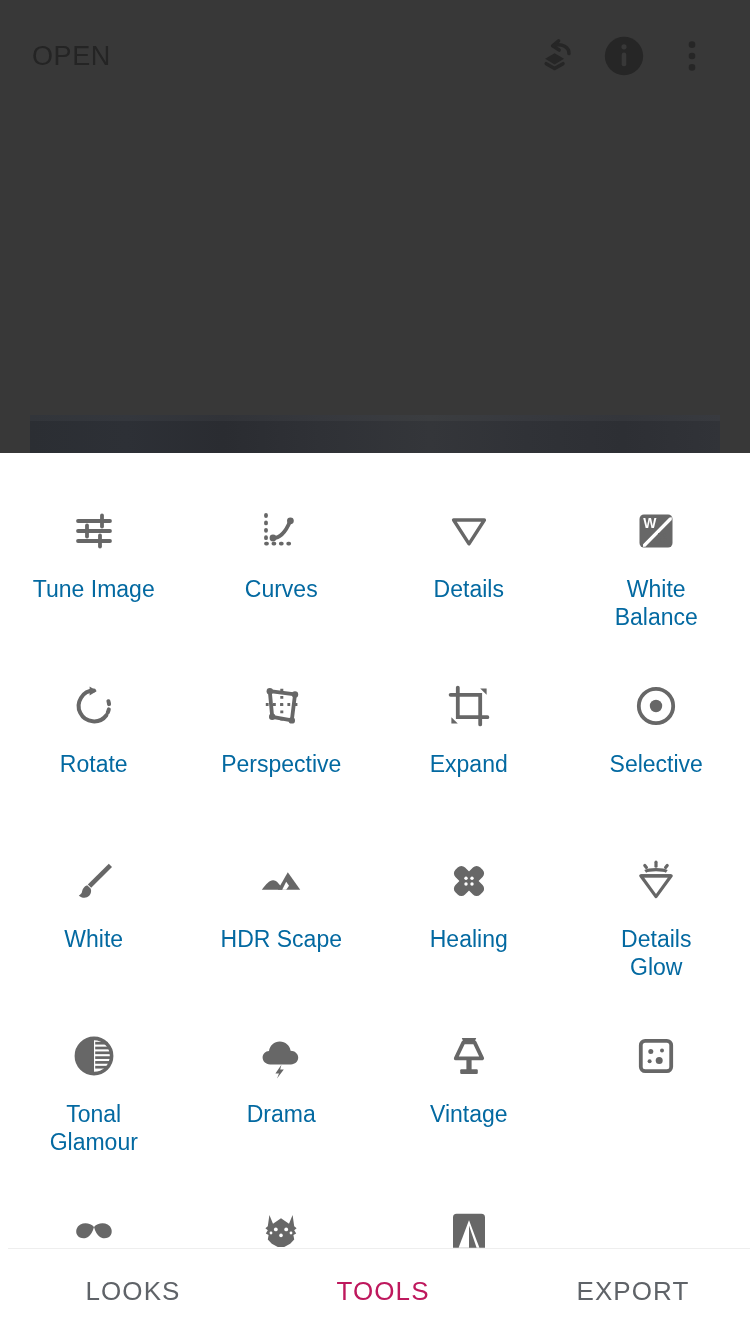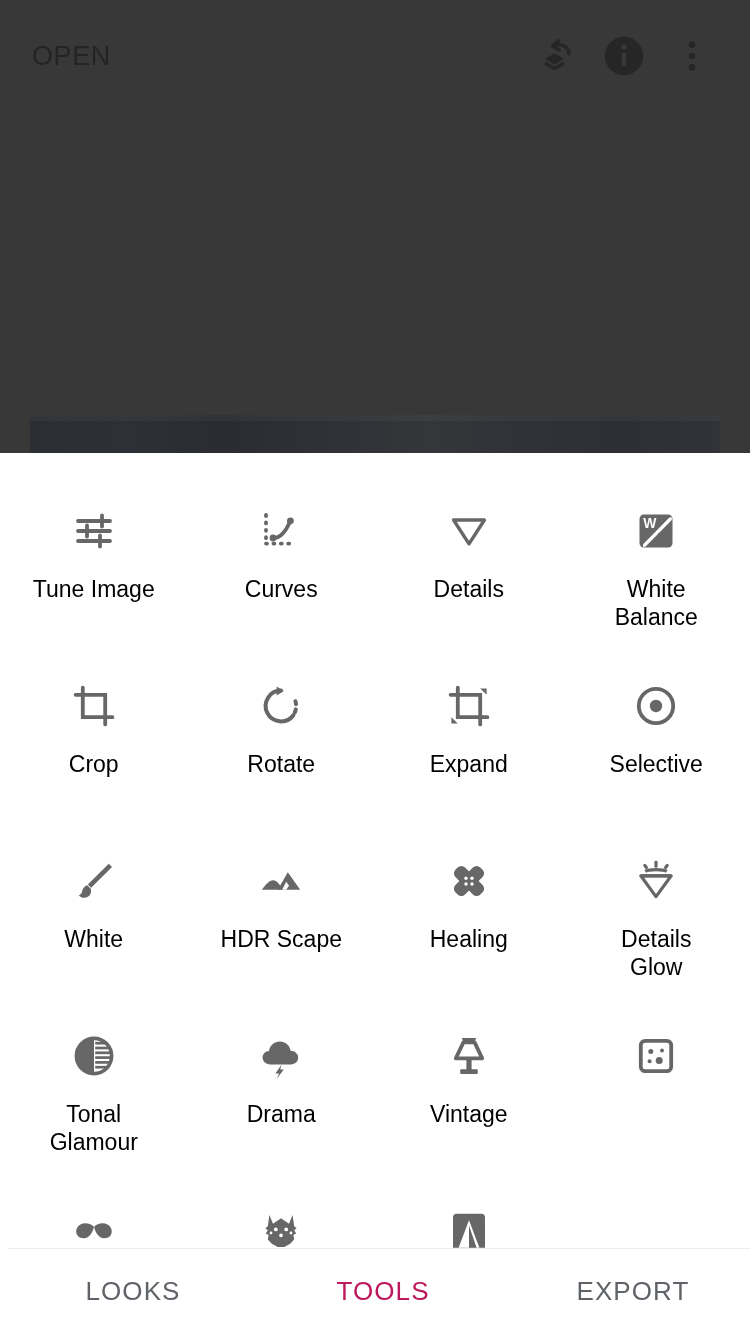--- a/index.html
+++ b/index.html
@@ -87,21 +87,21 @@
   }
   .tool-icon {
     width: 56px; height: 56px;
     display: flex; align-items: center; justify-content: center;
     color: #676767;
     margin-bottom: 16px;
   }
   .tool-label {
     font-size: 23px;
     line-height: 28px;
-    color: #000000;
+    color: #0369a1;
     text-align: center;
     max-width: 150px;
     white-space: pre-line;
   }
 
   
   .tabbar {
     position: absolute;
     left: 8px; bottom: 0;
     width: 750px; height: 86px;
@@ -211,41 +211,46 @@
             <path d="M5.0 19.4 L19.2 4.8 L20.6 4.8 L20.6 6.0 L6.2 20.6 L5.0 20.6 Z" fill="#ffffff"></path>
             <path d="M19.6 4.6 L5.0 19.2 L5.0 20.8 L20.9 4.6 Z" fill="#ffffff"></path>
             <text x="8.6" y="10.6" font-family="Liberation Sans, sans-serif" font-size="7.6" font-weight="bold" fill="#ffffff" text-anchor="middle">W</text>
             <text x="15.4" y="18.6" font-family="Liberation Sans, sans-serif" font-size="7.6" font-weight="bold" fill="currentColor" text-anchor="middle">B</text>
           </svg>
         </span>
         <span class="tool-label">White
 Balance</span>
       </div>
 
-      <div class="tool">
-        <span class="tool-icon">
-          <svg width="48" height="48" viewBox="0 0 24 24" fill="none" stroke="currentColor" stroke-width="1.9" stroke-linecap="round">
-            <path d="M6.4 2.8 V17.6 H21.2"></path>
-            <path d="M2.8 6.4 H17.6 V21.2"></path>
-          </svg>
-        </span>
-        <span class="tool-label">Crop</span>
-      </div>
 
       <div class="tool">
         <span class="tool-icon">
           <svg width="48" height="48" viewBox="0 0 24 24" fill="none">
             <path d="M12 4.3 A7.7 7.7 0 1 0 18.2 16.6" stroke="currentColor" stroke-width="2" stroke-linecap="round" fill="none"></path>
             <path d="M18.9 15.2 A7.7 7.7 0 0 0 19.2 9.6" stroke="currentColor" stroke-width="2" stroke-linecap="round" stroke-dasharray="1.6 2.6" fill="none"></path>
             <path d="M9.8 2.2 L13.4 4.5 L9.8 6.8 Z" fill="currentColor"></path>
           </svg>
         </span>
         <span class="tool-label">Rotate</span>
       </div>
 
+      <div class="tool">
+        <span class="tool-icon">
+          <svg width="48" height="48" viewBox="0 0 24 24" fill="none">
+            <path d="M6.4 4.6 L19.0 6.2 L17.4 19.2 L7.6 17.4 Z" stroke="currentColor" stroke-width="1.9" stroke-linejoin="round" fill="none"></path>
+            <circle cx="6.4" cy="4.6" r="1.6" fill="currentColor"></circle>
+            <circle cx="19.0" cy="6.2" r="1.6" fill="currentColor"></circle>
+            <circle cx="17.4" cy="19.2" r="1.6" fill="currentColor"></circle>
+            <circle cx="7.6" cy="17.4" r="1.6" fill="currentColor"></circle>
+            <line x1="12.4" y1="3.4" x2="12.4" y2="20.4" stroke="currentColor" stroke-width="1.5" stroke-dasharray="1.4 2.2"></line>
+            <line x1="4.4" y1="11.2" x2="20.6" y2="11.2" stroke="currentColor" stroke-width="1.5" stroke-dasharray="1.4 2.2"></line>
+          </svg>
+        </span>
+        <span class="tool-label">Perspective</span>
+      </div>
 
       <div class="tool">
         <span class="tool-icon">
           <svg width="48" height="48" viewBox="0 0 24 24" fill="none">
             <path d="M6.4 2.8 V17.6 H21.2" stroke="currentColor" stroke-width="1.9" stroke-linecap="round"></path>
             <path d="M2.8 6.4 H17.6 V21.2" stroke="currentColor" stroke-width="1.9" stroke-linecap="round"></path>
             <path d="M17.6 3.2 L20.8 3.2 L20.8 6.4 Z" fill="currentColor"></path>
             <path d="M3.2 17.6 L6.4 20.8 L3.2 20.8 Z" fill="currentColor"></path>
           </svg>
         </span>

